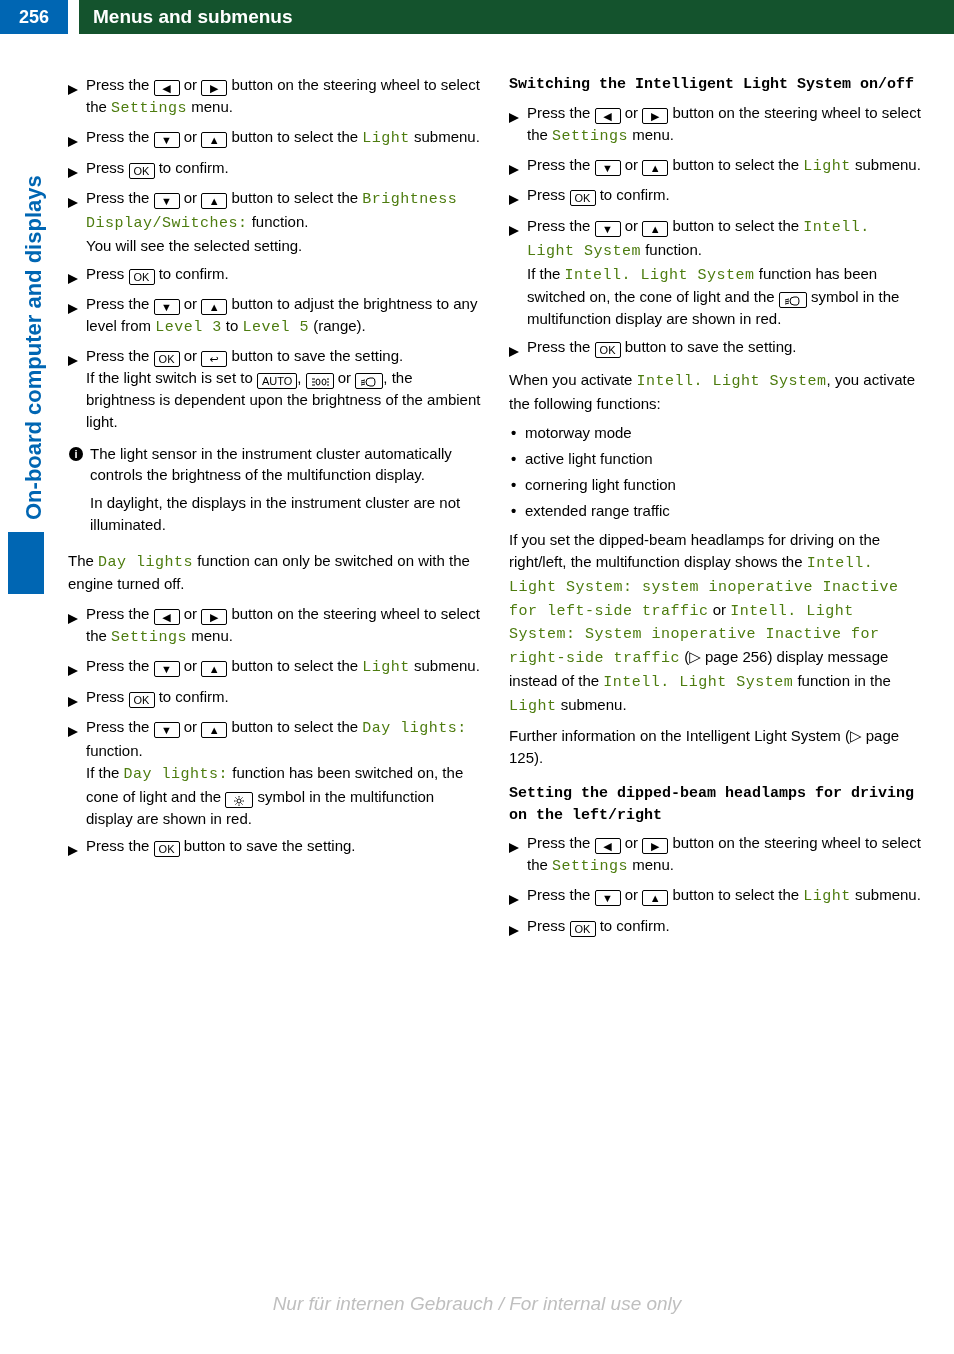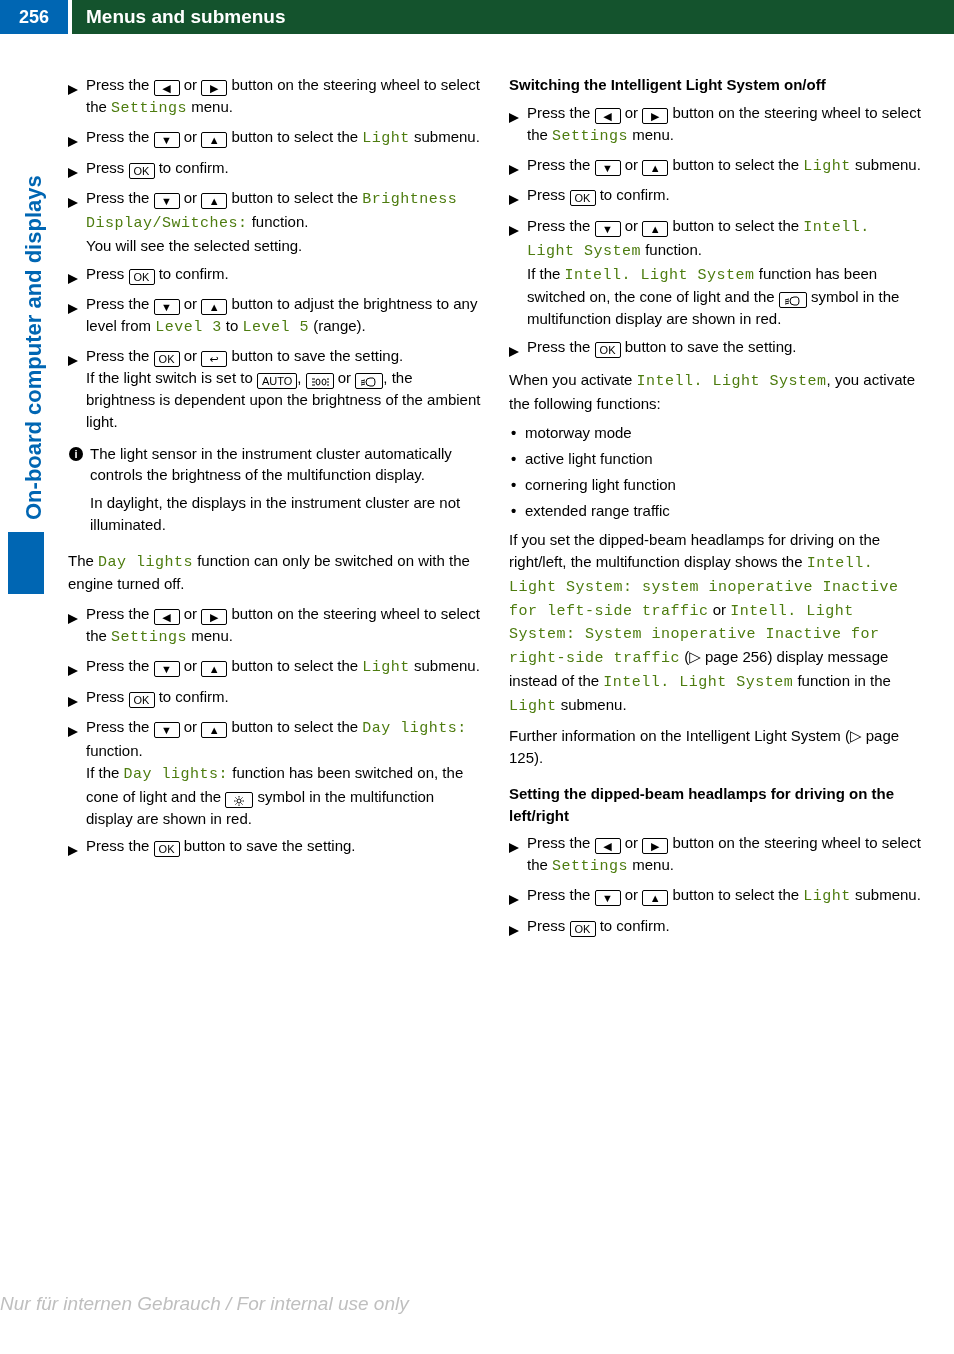--- a/index.html
+++ b/index.html
@@ -11,20 +11,21 @@
     height: 1354px;
     position: relative;
     background: #fff;
     color: #000;
   }
   .header-bar {
     display: flex;
     align-items: stretch;
     height: 34px;
     margin-bottom: 40px;
+    gap: 7px;
   }
   .page-num {
     background: #0066b3;
     color: #fff;
     font-weight: bold;
     font-size: 18px;
     width: 68px;
     display: flex;
     align-items: center;
     justify-content: center;
@@ -111,20 +112,21 @@
   }
   .info-body { flex: 1; }
   .mono {
     font-family: "Courier New", monospace;
     color: #4d7c0f;
     letter-spacing: 0.5px;
   }
   .h3 {
     font-weight: bold;
     margin: 14px 0 6px 0;
+    font-family: Liberation Mono, monospace;
   }
   .para { margin: 8px 0; }
   .icon-box {
     display: inline-block;
     border: 1px solid #000;
     border-radius: 2px;
     height: 16px;
     min-width: 26px;
     text-align: center;
     vertical-align: -2px;
@@ -132,21 +134,21 @@
     line-height: 14px;
     padding: 0 4px;
     background: #fff;
   }
   .icon-box.wide { min-width: 34px; }
   .watermark {
     position: absolute;
     bottom: 36px;
     left: 0;
     right: 0;
-    text-align: left;
+    text-align: center;
     font-size: 19px;
     color: #bfbfbf;
     font-style: italic;
   }
   svg { display: inline-block; vertical-align: -2px; }
 </style>
 </head>
 <body>
 
 <div class="header-bar">

